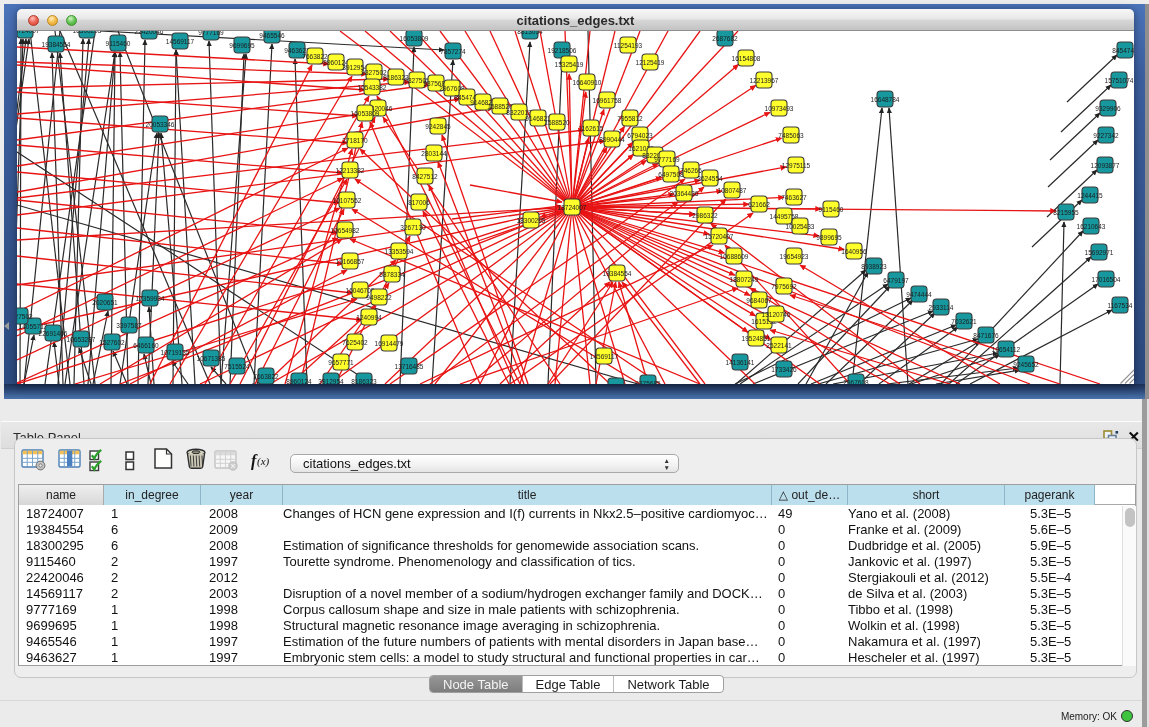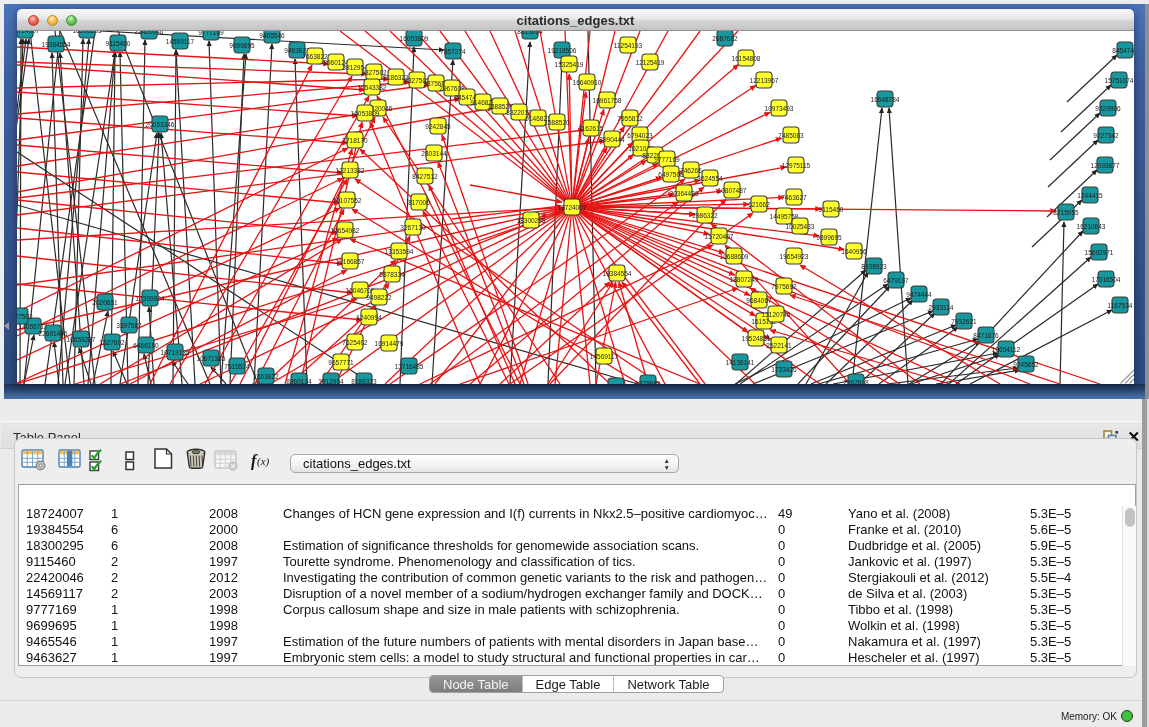--- a/index.html
+++ b/index.html
@@ -915,36 +915,45 @@
               <line x1="200.7" y1="15.3" x2="220.3" y2="15.3" stroke="#b5b5b5" stroke-width="1"></line>
               <line x1="200.7" y1="19.3" x2="220.3" y2="19.3" stroke="#b5b5b5" stroke-width="1"></line>
               <circle cx="218" cy="22" r="4.2" fill="#ababab" stroke="#909090"></circle>
               <path d="M216.2 20.2 l3.6 3.6 m0 -3.6 l-3.6 3.6" stroke="#f0f0f0" stroke-width="1.2"></path>
             </g>
             <text x="236" y="22" font-family="Liberation Serif, serif" font-style="italic" font-weight="bold" font-size="16" fill="#111">f</text>
             <text x="242" y="21" font-family="Liberation Serif, serif" font-style="italic" font-size="11" fill="#111">(x)</text>
           </svg></div>
       <div id="combo">citations_edges.txt<span class="ar">▲<br>▼</span></div>
       <div id="tablebox">
+          <div id="thead">
+            <div class="hc hg" style="left:0px;width:85px">name</div>
+            <div class="hc" style="left:85px;width:97px">in_degree</div>
+            <div class="hc" style="left:182px;width:82px">year</div>
+            <div class="hc" style="left:264px;width:489px">title</div>
+            <div class="hc" style="left:753px;width:76px">△ out_de…</div>
+            <div class="hc" style="left:829px;width:157px">short</div>
+            <div class="hc" style="left:986px;width:90px">pagerank</div>
+          </div>
           <div id="tbody">
             <div class="tr" style="top:0px">
               <span class="c0">18724007</span>
               <span class="c1">1</span>
               <span class="c2">2008</span>
               <span class="c3">Changes of HCN gene expression and I(f) currents in Nkx2.5–positive cardiomyoc…</span>
               <span class="c4">49</span>
               <span class="c5">Yano et al. (2008)</span>
               <span class="c6">5.3E–5</span>
             </div>
             <div class="tr" style="top:16px">
               <span class="c0">19384554</span>
               <span class="c1">6</span>
-              <span class="c2">2000</span>
+              <span class="c2">2009</span>
               <span class="c4">0</span>
-              <span class="c5">Franke et al. (2010)</span>
+              <span class="c5">Franke et al. (2009)</span>
               <span class="c6">5.6E–5</span>
             </div>
             <div class="tr" style="top:32px">
               <span class="c0">18300295</span>
               <span class="c1">6</span>
               <span class="c2">2008</span>
               <span class="c3">Estimation of significance thresholds for genomewide association scans.</span>
               <span class="c4">0</span>
               <span class="c5">Dudbridge et al. (2005)</span>
               <span class="c6">5.9E–5</span>
@@ -955,21 +964,20 @@
               <span class="c2">1997</span>
               <span class="c3">Tourette syndrome. Phenomenology and classification of tics.</span>
               <span class="c4">0</span>
               <span class="c5">Jankovic et al. (1997)</span>
               <span class="c6">5.3E–5</span>
             </div>
             <div class="tr" style="top:64px">
               <span class="c0">22420046</span>
               <span class="c1">2</span>
               <span class="c2">2012</span>
-              <span class="c3">Investigating the contribution of common genetic variants to the risk and pathogen…</span>
               <span class="c4">0</span>
               <span class="c5">Stergiakouli et al. (2012)</span>
               <span class="c6">5.5E–4</span>
             </div>
             <div class="tr" style="top:80px">
               <span class="c0">14569117</span>
               <span class="c1">2</span>
               <span class="c2">2003</span>
               <span class="c3">Disruption of a novel member of a sodium/hydrogen exchanger family and DOCK…</span>
               <span class="c4">0</span>
@@ -982,20 +990,21 @@
               <span class="c2">1998</span>
               <span class="c3">Corpus callosum shape and size in male patients with schizophrenia.</span>
               <span class="c4">0</span>
               <span class="c5">Tibbo et al. (1998)</span>
               <span class="c6">5.3E–5</span>
             </div>
             <div class="tr" style="top:112px">
               <span class="c0">9699695</span>
               <span class="c1">1</span>
               <span class="c2">1998</span>
+              <span class="c3">Structural magnetic resonance image averaging in schizophrenia.</span>
               <span class="c4">0</span>
               <span class="c5">Wolkin et al. (1998)</span>
               <span class="c6">5.3E–5</span>
             </div>
             <div class="tr" style="top:128px">
               <span class="c0">9465546</span>
               <span class="c1">1</span>
               <span class="c2">1997</span>
               <span class="c3">Estimation of the future numbers of patients with mental disorders in Japan base…</span>
               <span class="c4">0</span>

